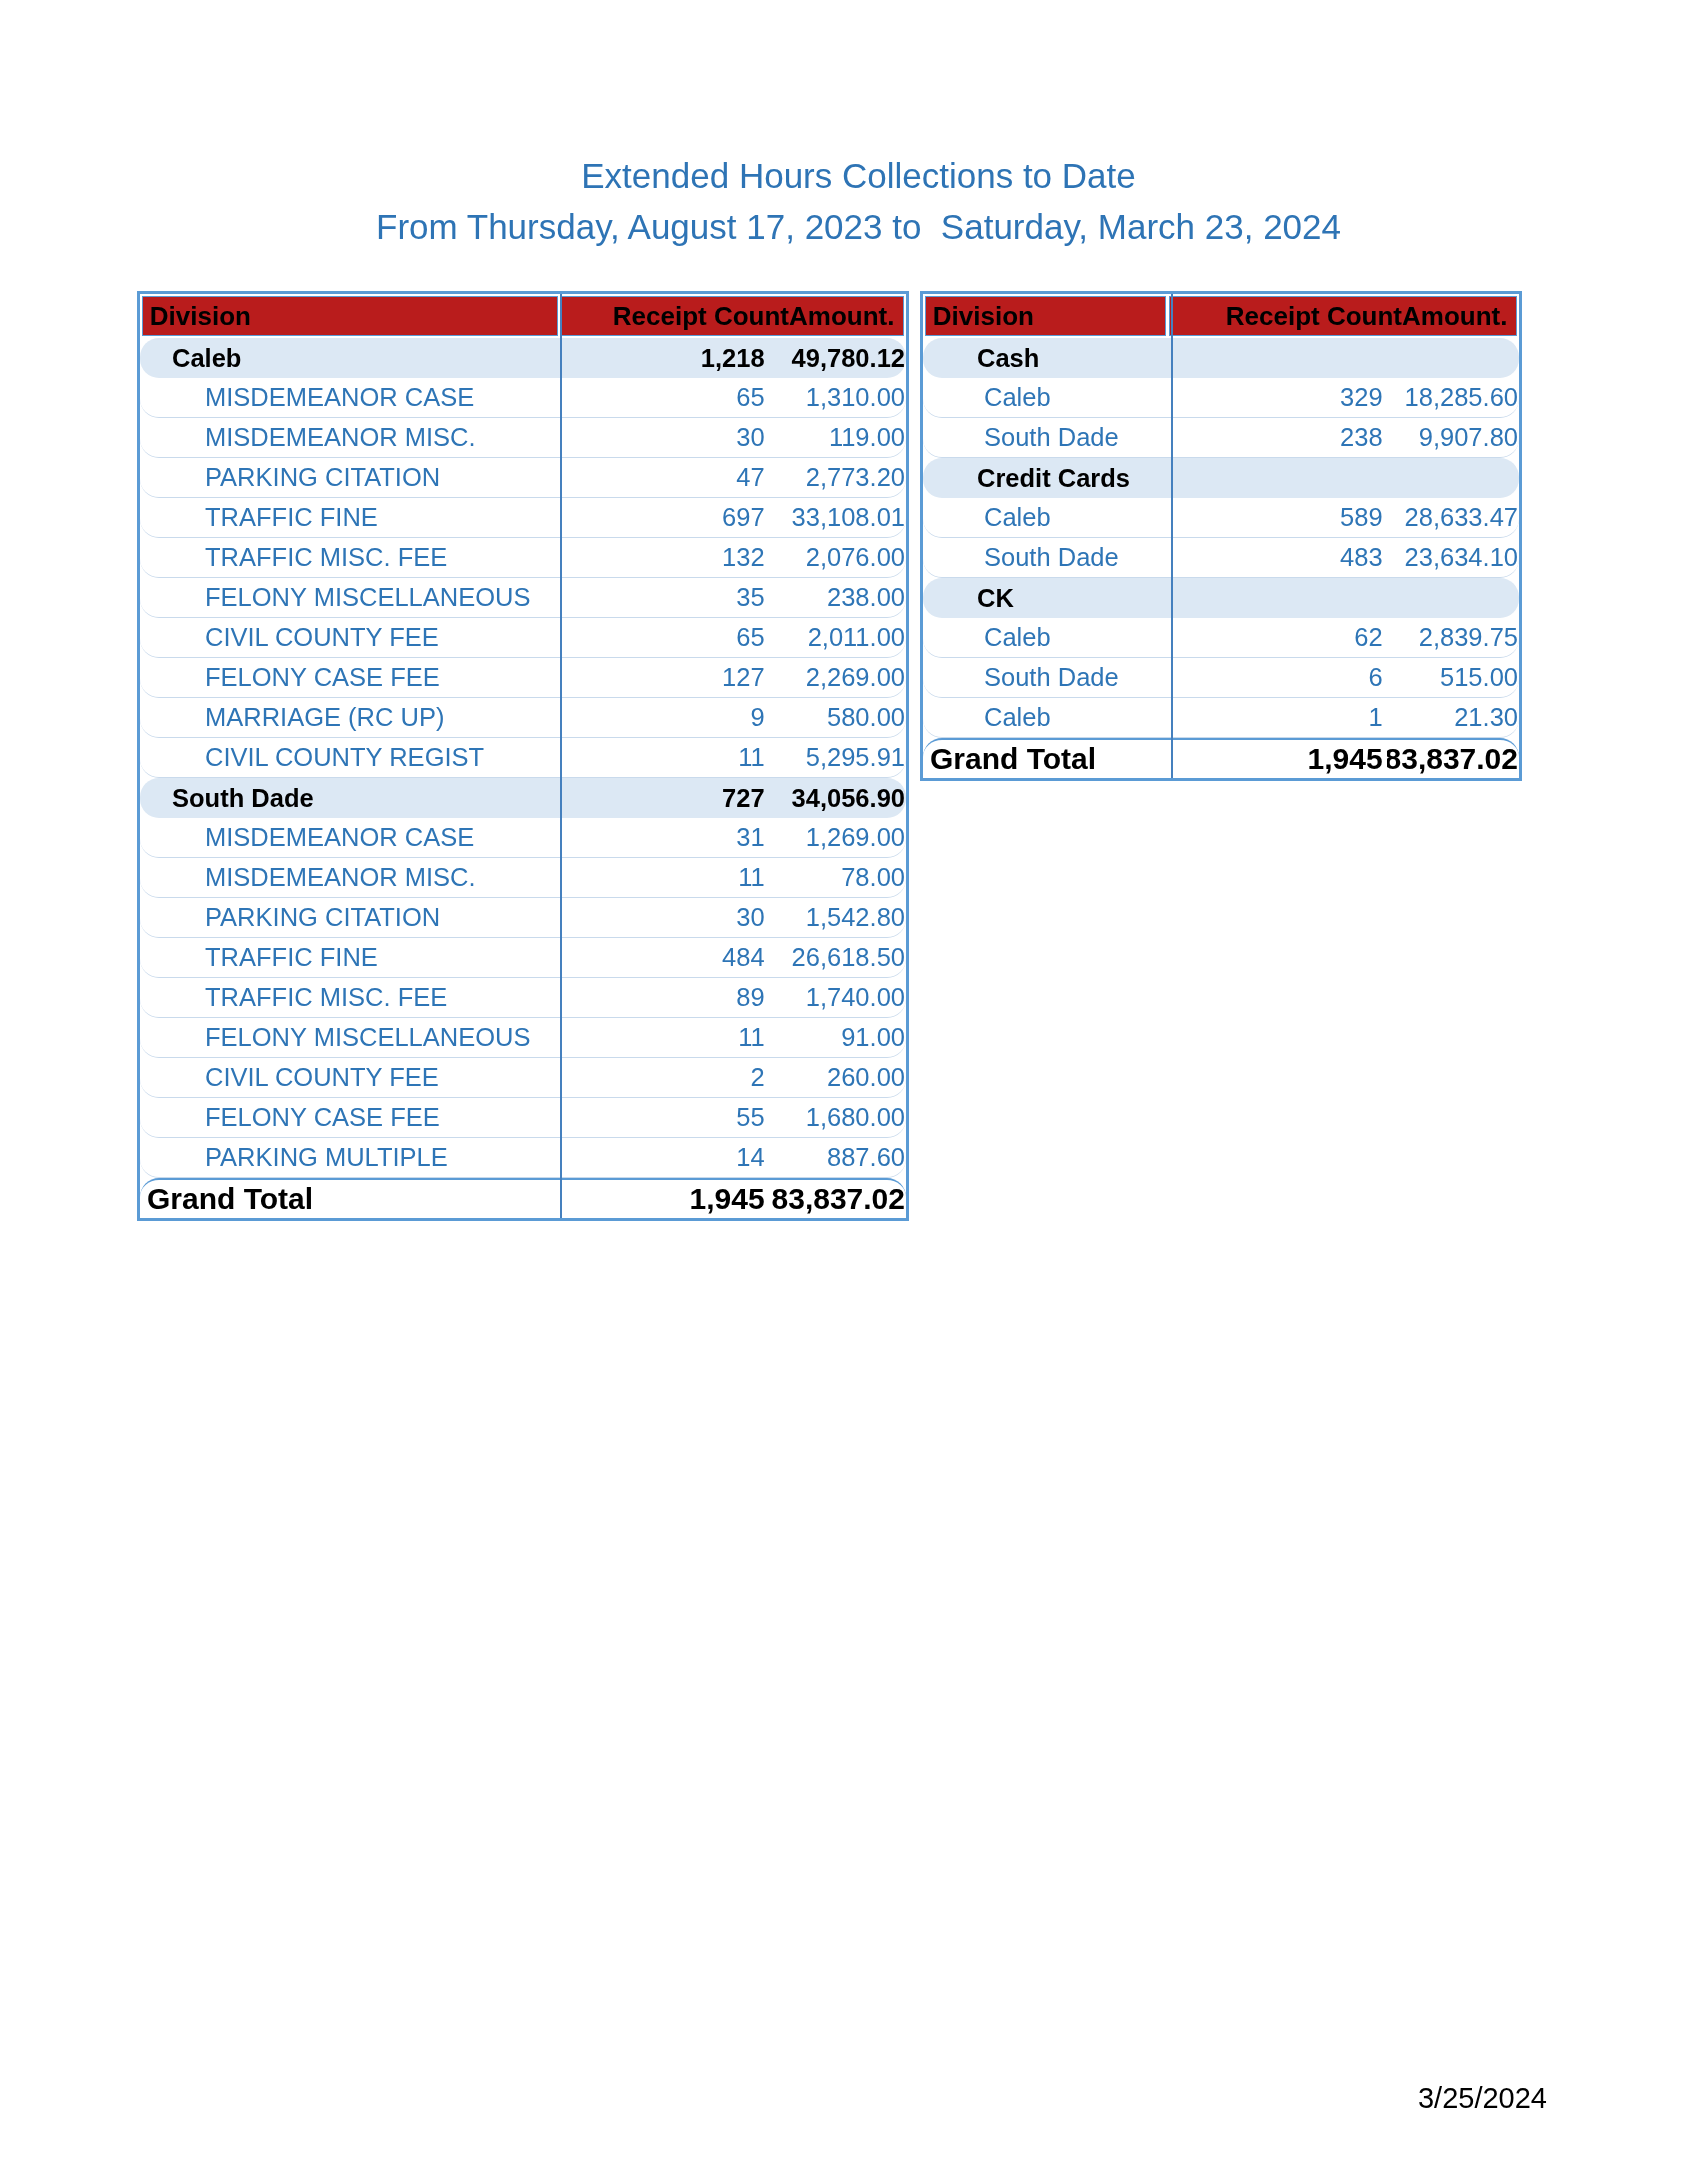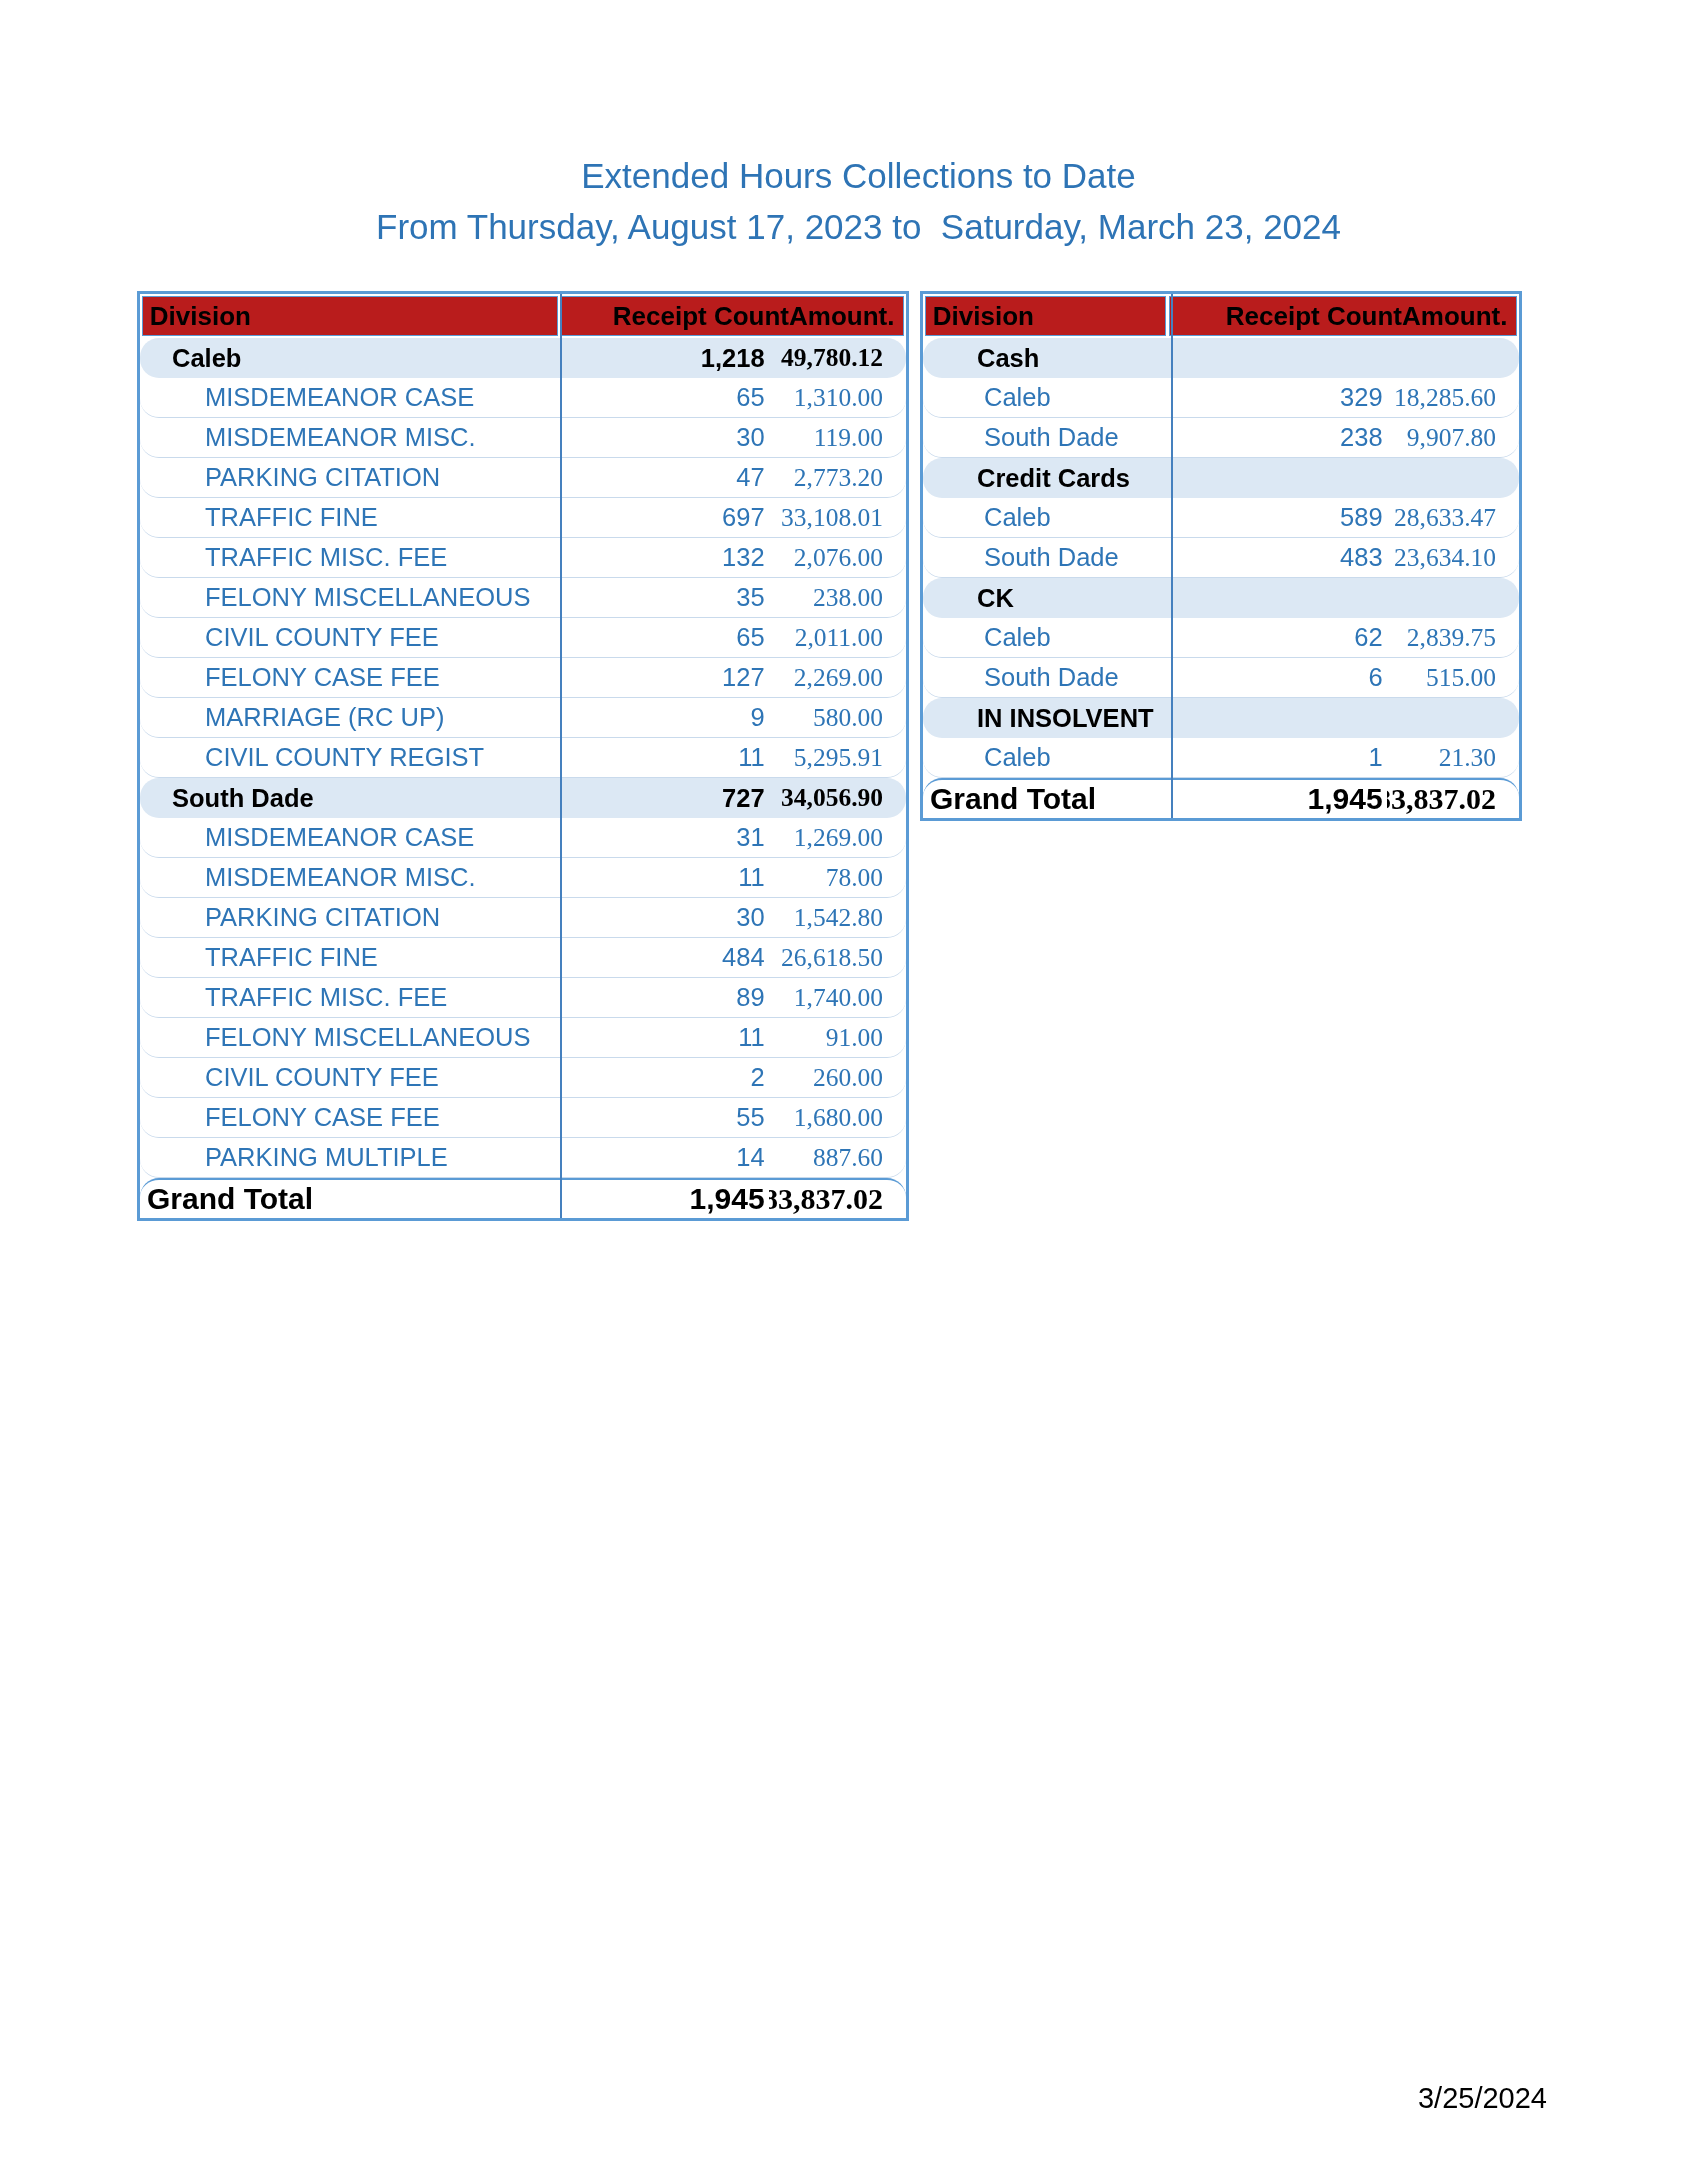--- a/index.html
+++ b/index.html
@@ -21,21 +21,21 @@
   .pivot-left  .ph-division{width:416px;padding-left:7px;}
   .pivot-right .ph-division{width:241px;padding-left:7px;}
   .ph-values{flex:1;justify-content:flex-end;padding:0 8.8px;}
 
   .prow{display:grid;height:40px;box-sizing:border-box;border-radius:19px;}
   .pivot-left  .prow{grid-template-columns:420px 209px 1fr;}
   .pivot-right .prow{grid-template-columns:248px 216px 1fr;}
 
   .cell{display:flex;align-items:center;font-size:25.5px;box-sizing:border-box;overflow:hidden;}
   .c-count{justify-content:flex-end;padding-right:4.4px;}
-  .c-amount{justify-content:flex-end;padding-right:23px;font-family:Liberation Serif, serif;}
+  .c-amount{justify-content:flex-end;padding-right:1px;}
 
   .row-detail .cell{color:var(--text_blue);}
   .row-detail{border-bottom:0.9px solid var(--separator);}
   .pivot-left  .row-detail .c-label{padding-left:65px;}
   .pivot-right .row-detail .c-label{padding-left:61px;}
 
   .row-group{background:var(--band);}
   .row-group .cell{color:var(--black);font-weight:bold;}
   .pivot-left  .row-group .c-label{padding-left:32px;}
   .pivot-right .row-group .c-label{padding-left:26px;margin-left:28px;}
@@ -229,25 +229,20 @@
         <div class="prow row-detail">
     <div class="cell c-label">Caleb</div>
     <div class="cell c-count">62</div>
     <div class="cell c-amount">2,839.75</div>
   </div>
         <div class="prow row-detail">
     <div class="cell c-label">South Dade</div>
     <div class="cell c-count">6</div>
     <div class="cell c-amount">515.00</div>
   </div>
-        <div class="prow row-group">
-    <div class="cell c-label">IN INSOLVENT</div>
-    <div class="cell c-count"></div>
-    <div class="cell c-amount"></div>
-  </div>
         <div class="prow row-detail">
     <div class="cell c-label">Caleb</div>
     <div class="cell c-count">1</div>
     <div class="cell c-amount">21.30</div>
   </div>
         <div class="prow row-grand">
     <div class="cell c-label">Grand Total</div>
     <div class="cell c-count">1,945</div>
     <div class="cell c-amount">83,837.02</div>
   </div>

